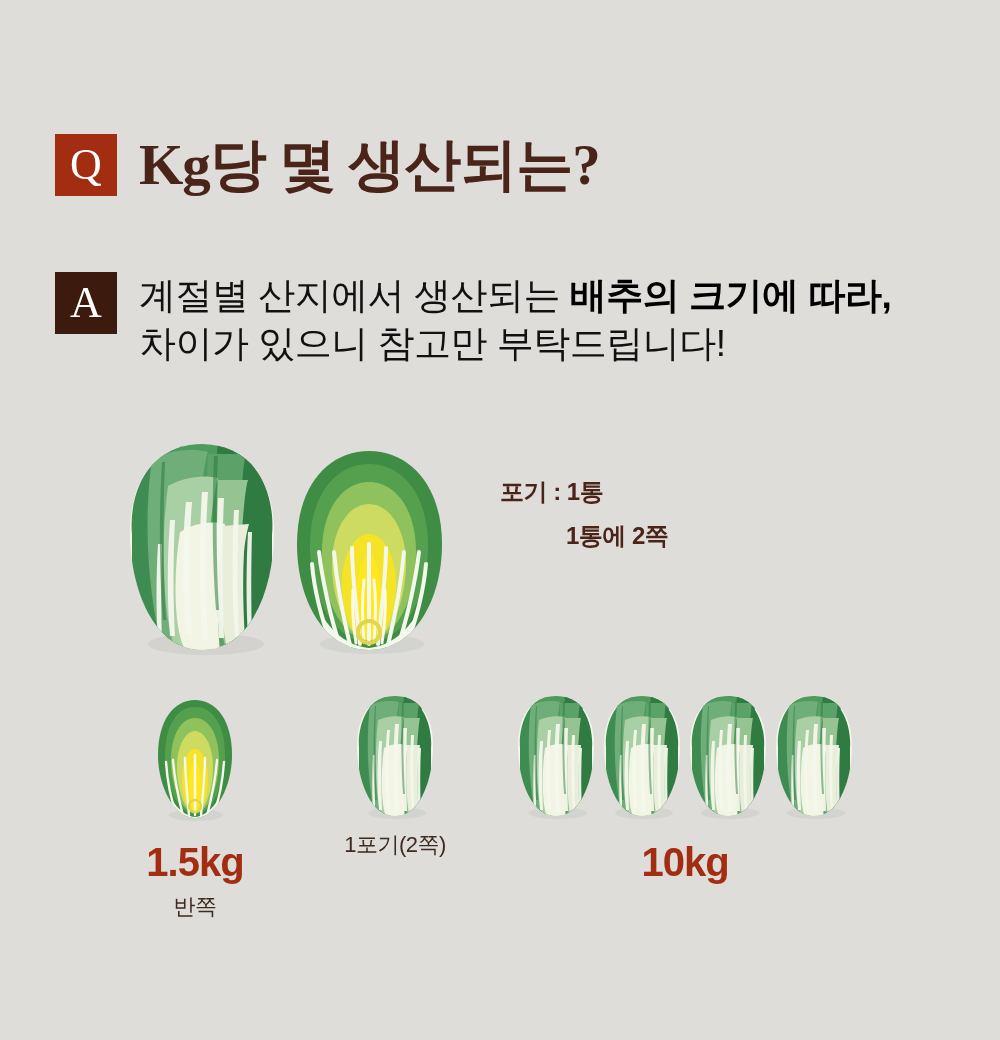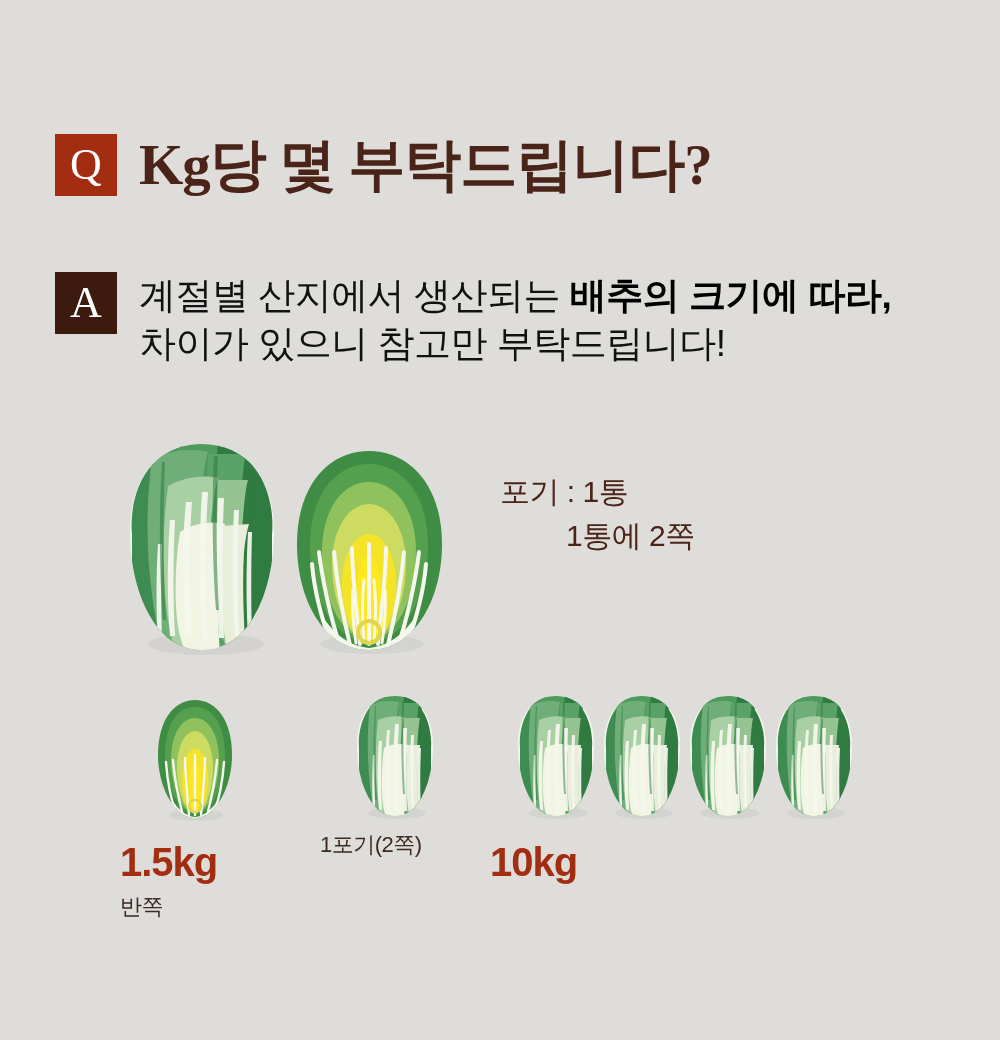--- a/index.html
+++ b/index.html
@@ -68,23 +68,23 @@
     letter-spacing: -0.5px;
     max-width: 760px;
   }
   #answer-text .em { font-weight: 800; color: #000000; }
 
   
   #legend {
     position: absolute;
     left: 500px;
     top: 470px;
-    font-size: 30px;
+    font-size: 24px;
     line-height: 44px;
-    font-weight: 400;
+    font-weight: 700;
     color: #4a2418;
     letter-spacing: -0.5px;
   }
   #legend .legend-line { white-space: nowrap; }
   #legend .legend-line.indent { padding-left: 66px; }
 
   
   #hero-whole-cabbage {
     position: absolute;
     left: 122px;
@@ -96,21 +96,21 @@
     position: absolute;
     left: 292px;
     top: 448px;
     width: 155px;
     height: 205px;
   }
 
   
   .weight-group {
     position: absolute;
-    text-align: left;
+    text-align: center;
   }
   #group-1-5kg { left: 120px; top: 690px; width: 150px; }
   #group-3kg   { left: 320px; top: 690px; width: 150px; }
   #group-10kg  { left: 490px; top: 690px; width: 390px; }
 
   .cabbage-row {
     height: 130px;
     display: flex;
     align-items: flex-end;
     justify-content: center;
@@ -135,21 +135,21 @@
 
   svg { display: block; overflow: visible; }
 </style>
 </head>
 <body>
 
 <div class="page">
 
   <div class="qa-row" id="question-block">
     <div class="badge" id="question-badge">Q</div>
-    <div id="question-title">Kg당 몇 부탁드립니다?</div>
+    <div id="question-title">Kg당 몇 생산되는?</div>
   </div>
 
   <div class="qa-row" id="answer-block">
     <div class="badge" id="answer-badge">A</div>
     <div id="answer-text">
       <span>계절별 산지에서 생산되는 </span><span class="em">배추의 크기에 따라,</span><br>
       <span>차이가 있으니 참고만 부탁드립니다!</span>
     </div>
   </div>
 

